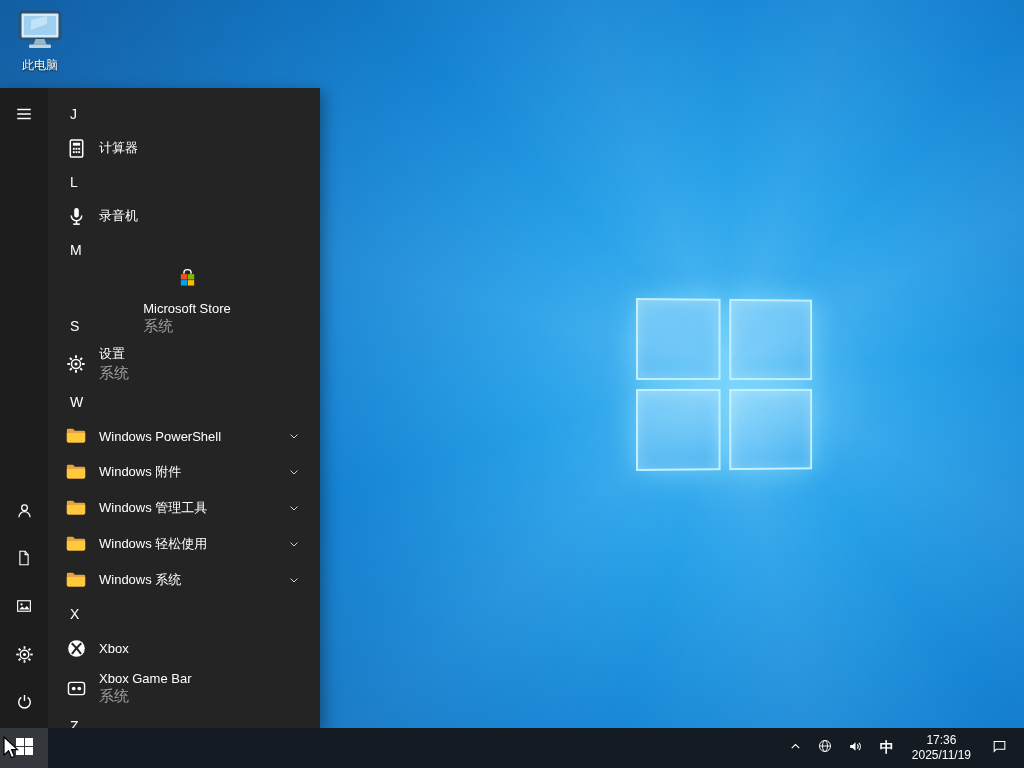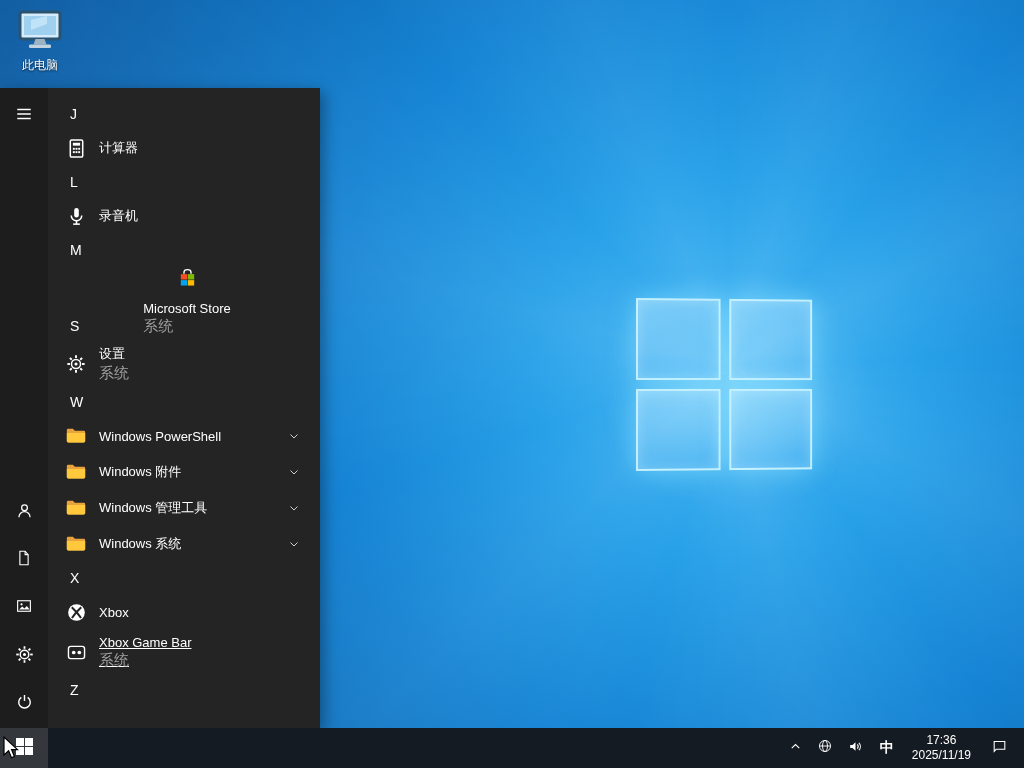--- a/index.html
+++ b/index.html
@@ -291,20 +291,34 @@
           </svg>
       </span>
       <span class="sm-label">Windows 管理工具</span>
       <span class="chev">
         <svg width="12" height="12" viewBox="0 0 24 24">
             <path d="M5 9l7 7 7-7" fill="none" stroke="#cfcfcf" stroke-width="2"></path>
           </svg>
       </span>
     </button>
 
+    <button class="sm-row" style="display:flex;width:100%;">
+      <span class="icon24">
+        <svg width="22" height="22" viewBox="0 0 24 24">
+            <path fill="#e8a33d" d="M2 5.5A1.5 1.5 0 0 1 3.5 4h5.2l2 2.4h9.8A1.5 1.5 0 0 1 22 7.9v9.6a1.5 1.5 0 0 1-1.5 1.5h-17A1.5 1.5 0 0 1 2 17.5z"></path>
+            <path fill="#ffc83d" d="M2 8.8h20v8.7a1.5 1.5 0 0 1-1.5 1.5h-17A1.5 1.5 0 0 1 2 17.5z"></path>
+          </svg>
+      </span>
+      <span class="sm-label">Windows 轻松使用</span>
+      <span class="chev">
+        <svg width="12" height="12" viewBox="0 0 24 24">
+            <path d="M5 9l7 7 7-7" fill="none" stroke="#cfcfcf" stroke-width="2"></path>
+          </svg>
+      </span>
+    </button>
 
     <button class="sm-row" style="display:flex;width:100%;">
       <span class="icon24">
         <svg width="22" height="22" viewBox="0 0 24 24">
             <path fill="#e8a33d" d="M2 5.5A1.5 1.5 0 0 1 3.5 4h5.2l2 2.4h9.8A1.5 1.5 0 0 1 22 7.9v9.6a1.5 1.5 0 0 1-1.5 1.5h-17A1.5 1.5 0 0 1 2 17.5z"></path>
             <path fill="#ffc83d" d="M2 8.8h20v8.7a1.5 1.5 0 0 1-1.5 1.5h-17A1.5 1.5 0 0 1 2 17.5z"></path>
           </svg>
       </span>
       <span class="sm-label">Windows 系统</span>
       <span class="chev">
@@ -321,21 +335,21 @@
     <button class="sm-row" style="display:flex;width:100%;">
       <span class="icon24">
         <svg width="21" height="21" viewBox="0 0 24 24">
             <circle cx="12" cy="12" r="9.5" fill="#fff"></circle>
             <path d="M6.6 5.9C10 9 14 13.4 17.2 18.3 M17.4 5.9C14 9 10 13.4 6.8 18.3" stroke="#242424" stroke-width="2.4" fill="none"></path>
           </svg>
       </span>
       <span class="sm-label">Xbox</span>
     </button>
 
-    <button class="sm-row double" style="display:flex;width:100%;text-decoration:underline;">
+    <button class="sm-row double" style="display:flex;width:100%;">
       <span class="icon24">
         <svg width="21" height="21" viewBox="0 0 24 24">
             <rect x="2.8" y="5" width="18.4" height="14" rx="2.6" fill="none" stroke="#fff" stroke-width="1.6"></rect>
             <circle cx="8.8" cy="12" r="2.1" fill="#fff"></circle>
             <circle cx="15.2" cy="12" r="2.1" fill="#fff"></circle>
           </svg>
       </span>
       <span class="sm-text">
         <span class="sm-label">Xbox Game Bar</span>
         <span class="sm-sub">系统</span>

